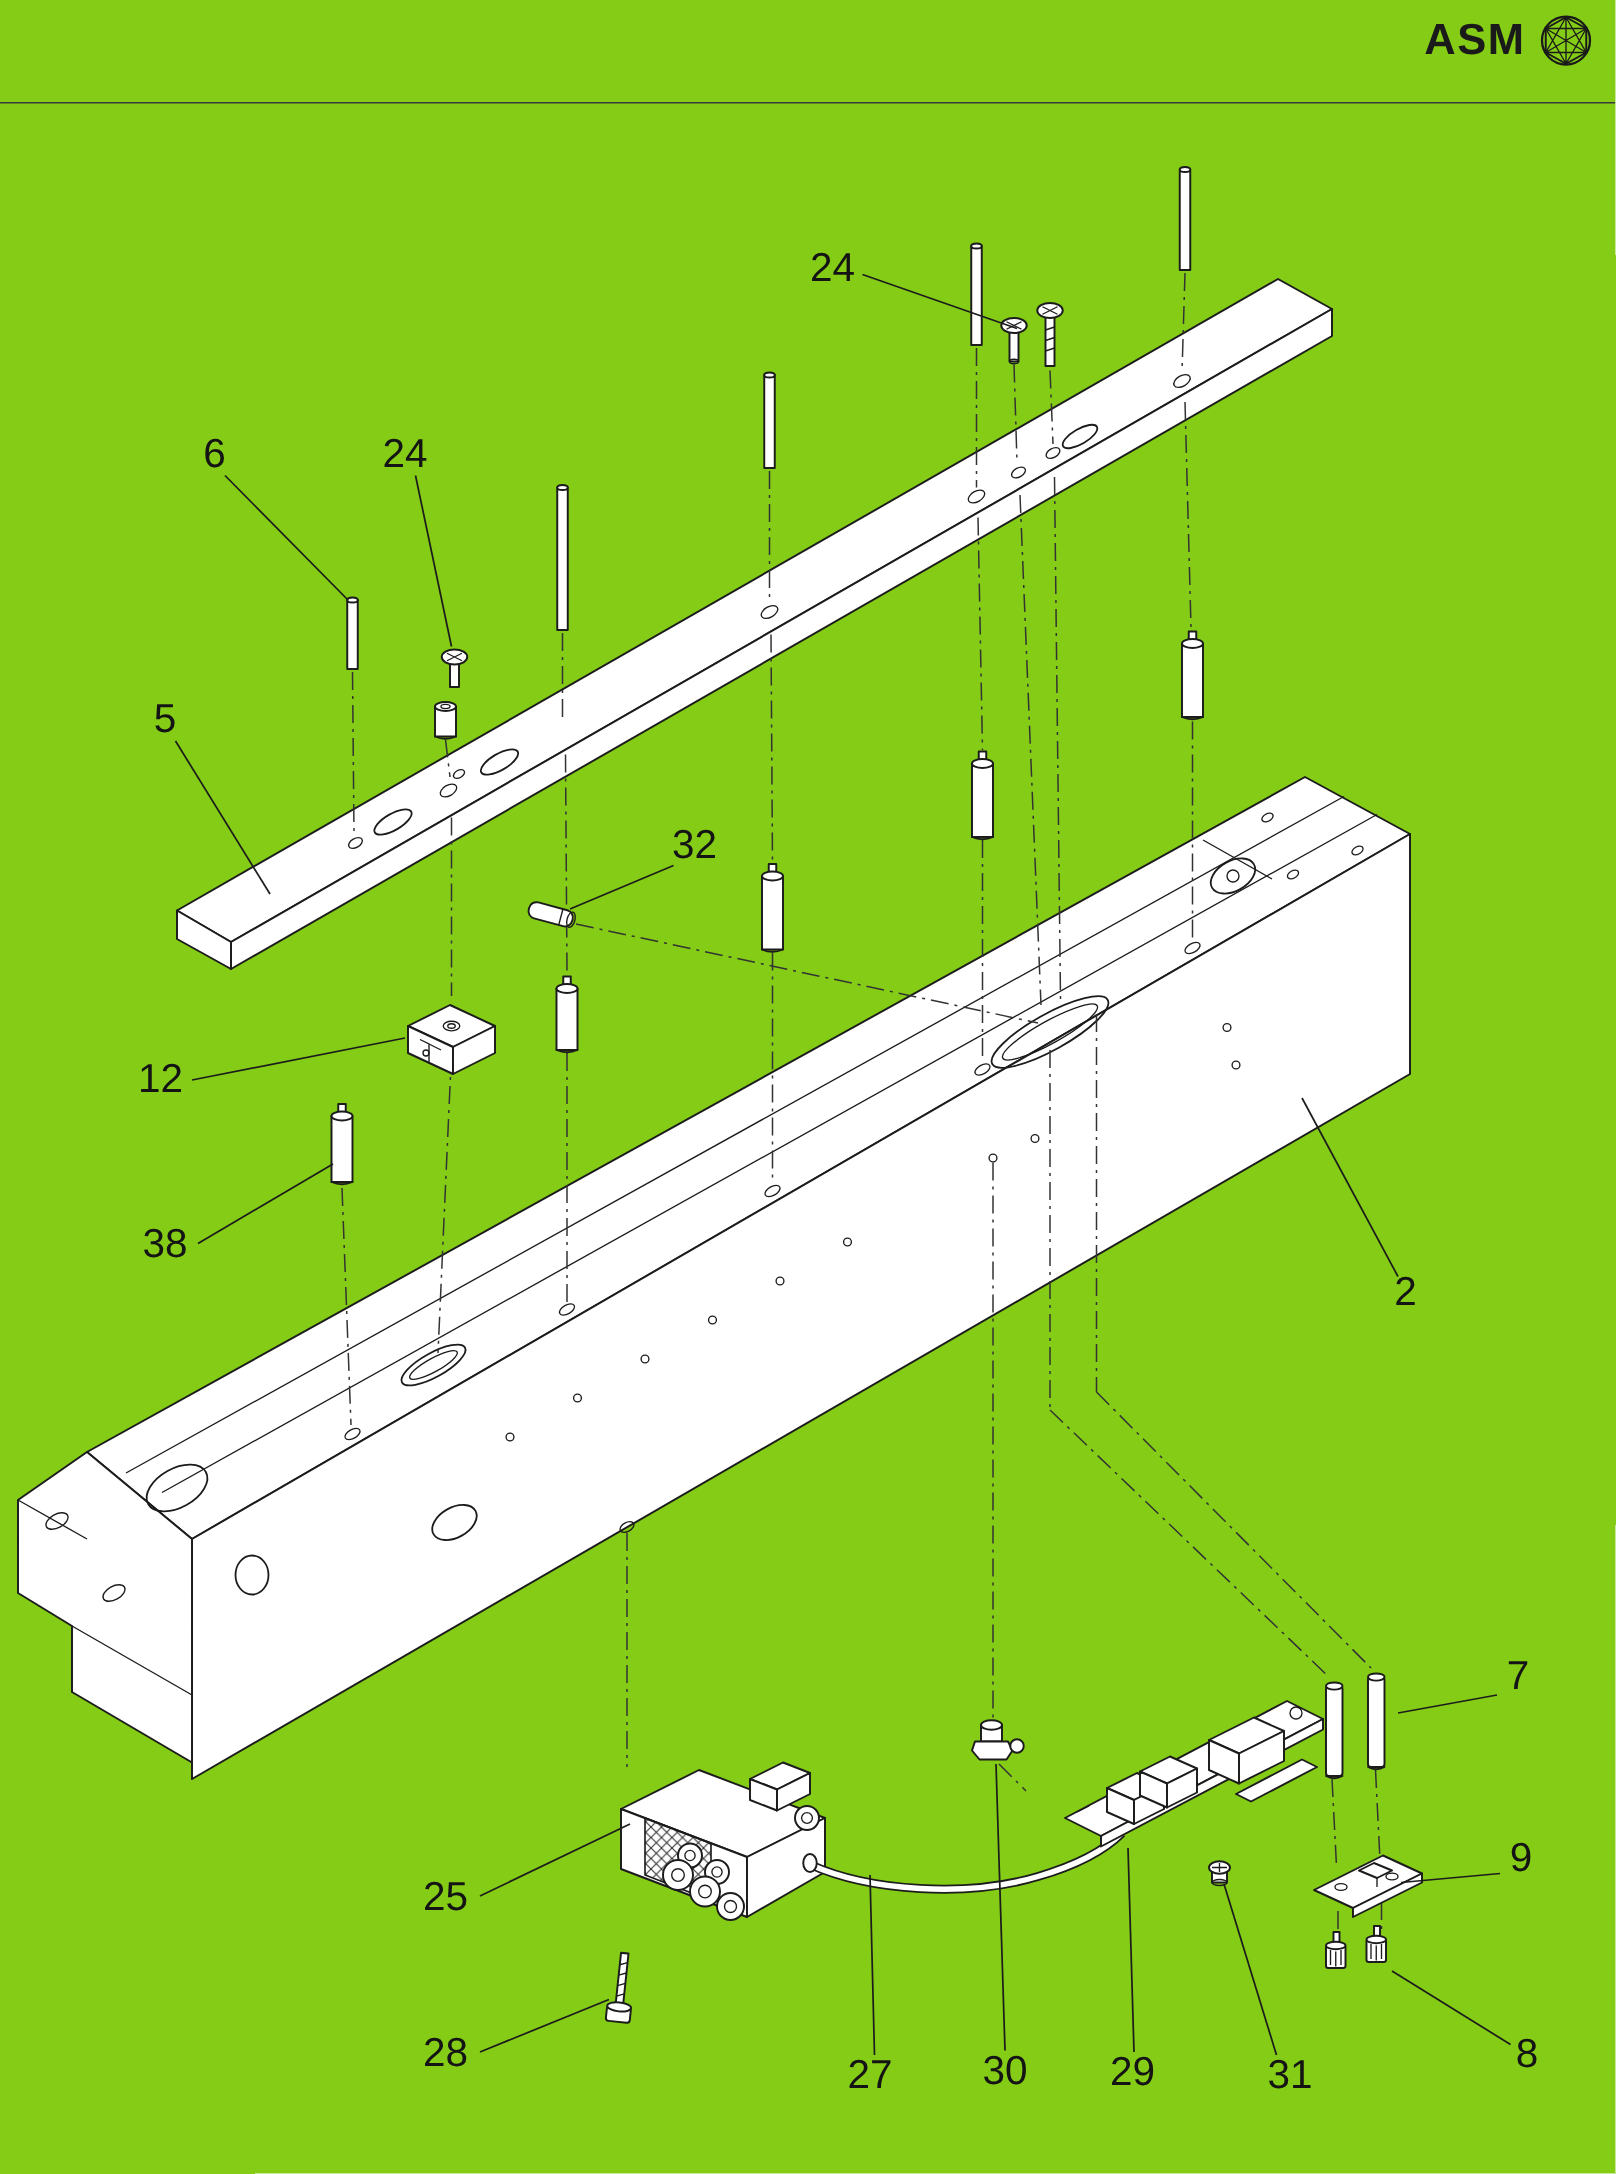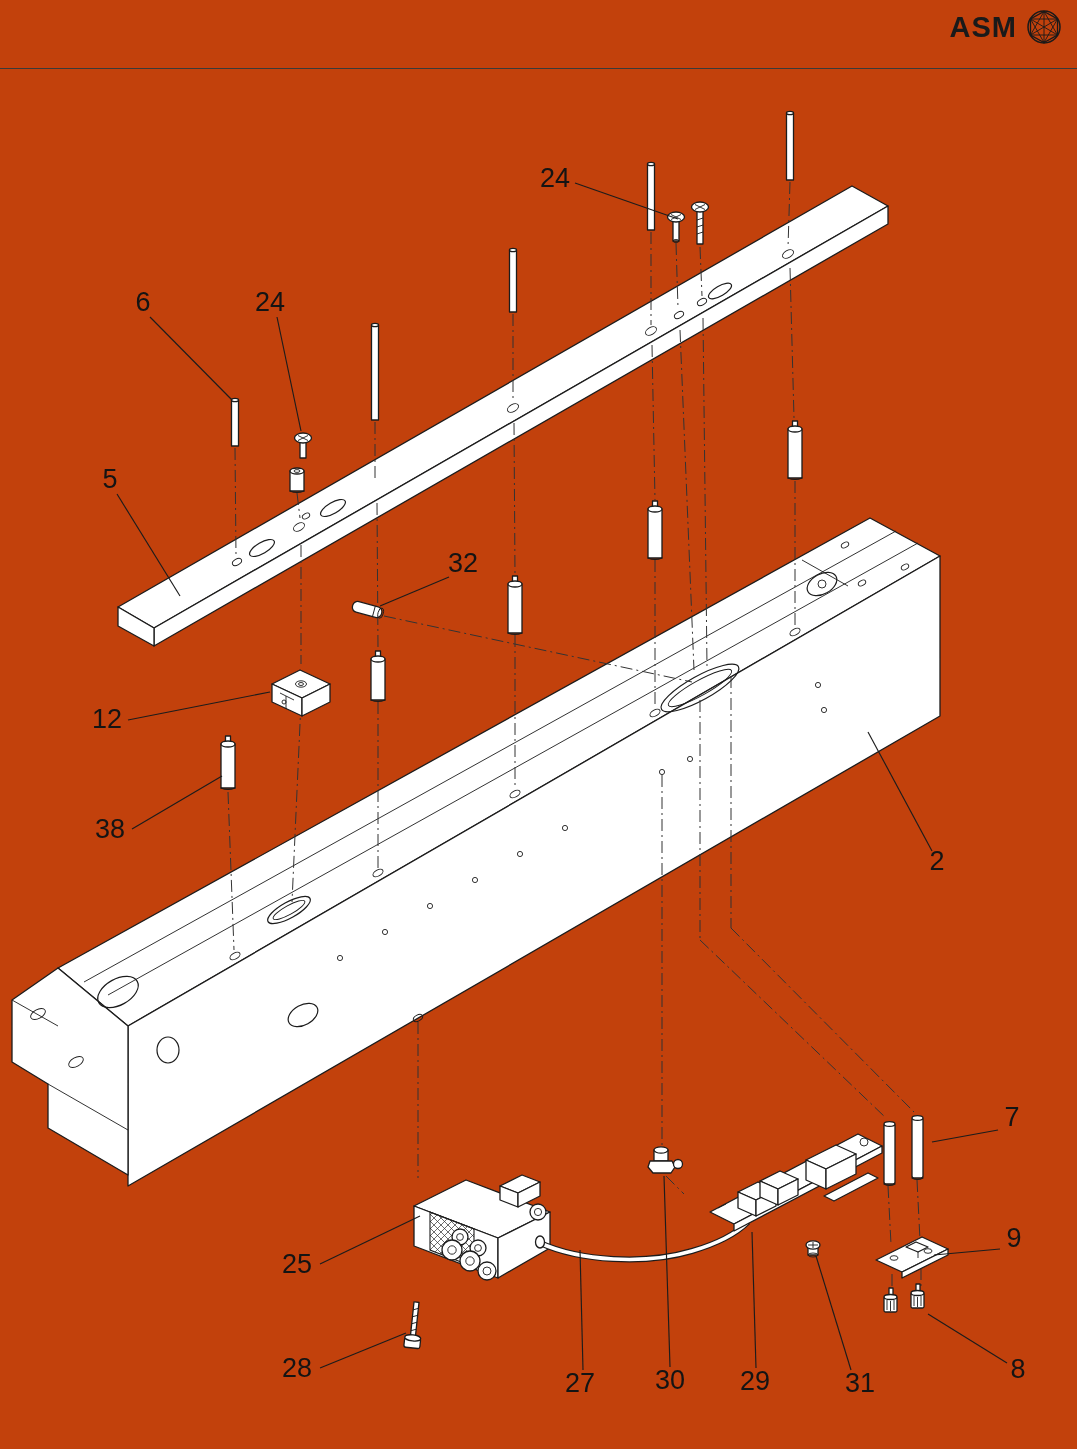--- a/index.html
+++ b/index.html
@@ -1,16 +1,16 @@
 <!DOCTYPE html>
 <html><head>
 <meta charset="utf-8">
 <style>
   html,body{margin:0;padding:0;background:#ffffff;}
-  .page{position:relative;width:1077px;height:1449px;background:#c2410c;overflow:hidden;
+  .page{position:relative;width:1077px;height:1449px;background:#84cc16;overflow:hidden;
         font-family:"Liberation Sans",sans-serif;}
   .header{position:absolute;left:0;top:0;width:100%;height:70px;}
   .logo{position:absolute;right:14px;top:8px;display:flex;align-items:center;gap:8px;}
   .logo-text{font-size:29px;font-weight:bold;letter-spacing:1px;color:#1a1a1a;}
   .rule{position:absolute;left:0;top:68px;width:100%;height:0;border-top:1px solid #3a3a3a;}
   svg.drawing{position:absolute;left:0;top:0;}
   
   .f{fill:#ffffff;stroke:#1c1c1c;stroke-width:1.3;stroke-linejoin:round;}
   .l{fill:none;stroke:#1c1c1c;stroke-width:1.2;stroke-linejoin:round;stroke-linecap:round;}
   .t{fill:none;stroke:#1c1c1c;stroke-width:0.9;}

